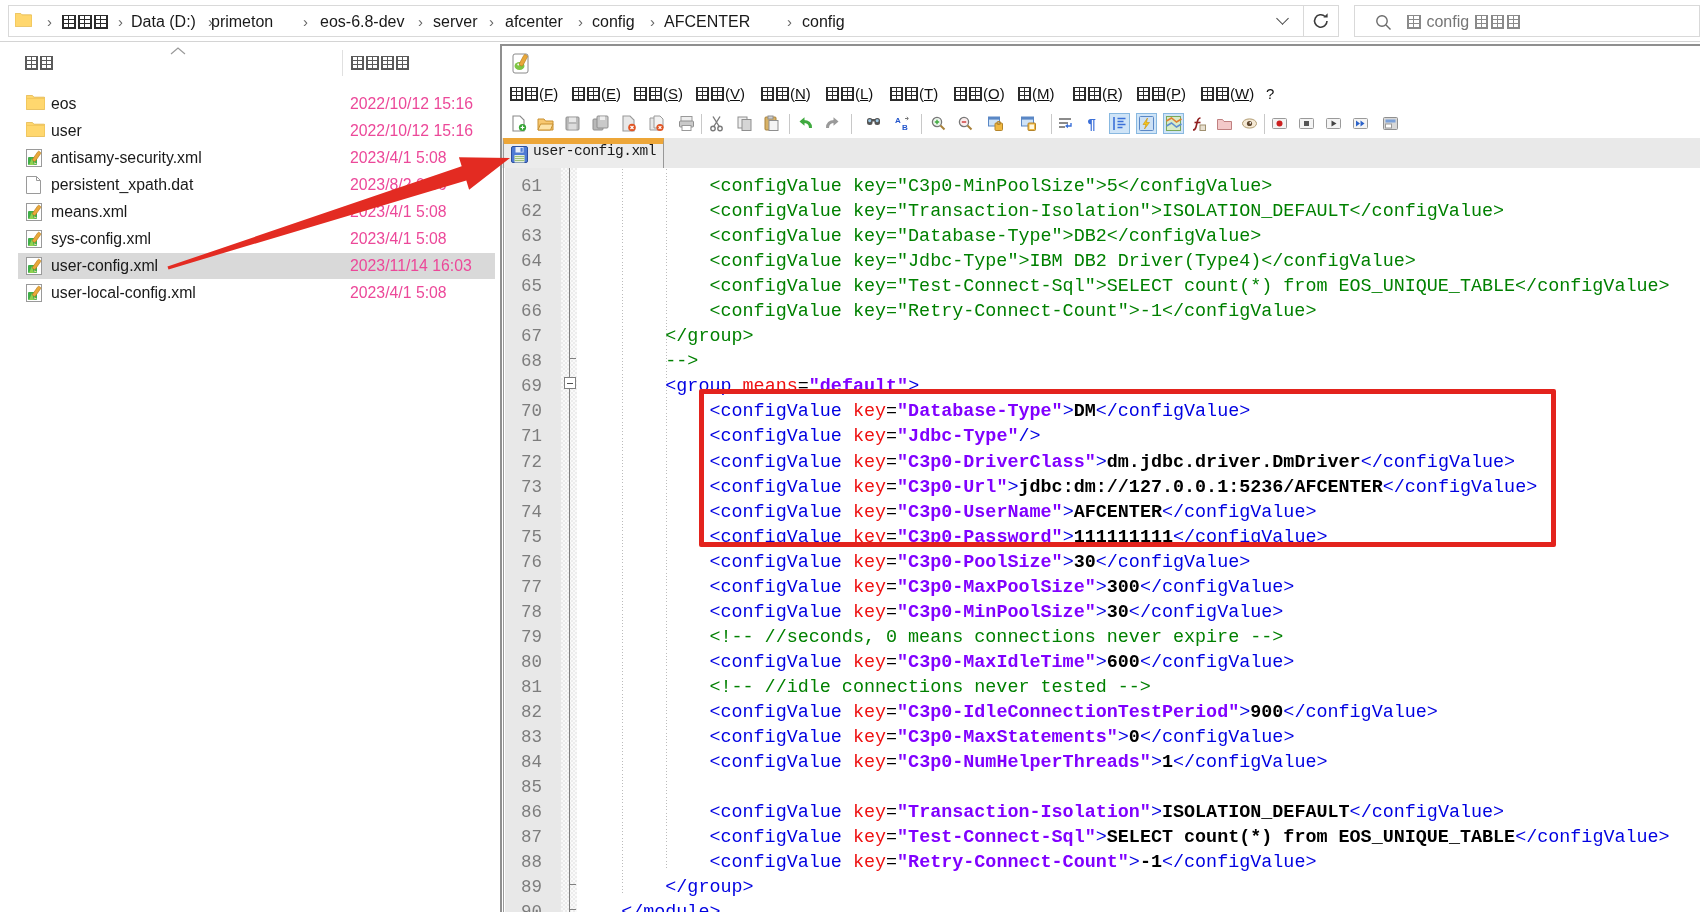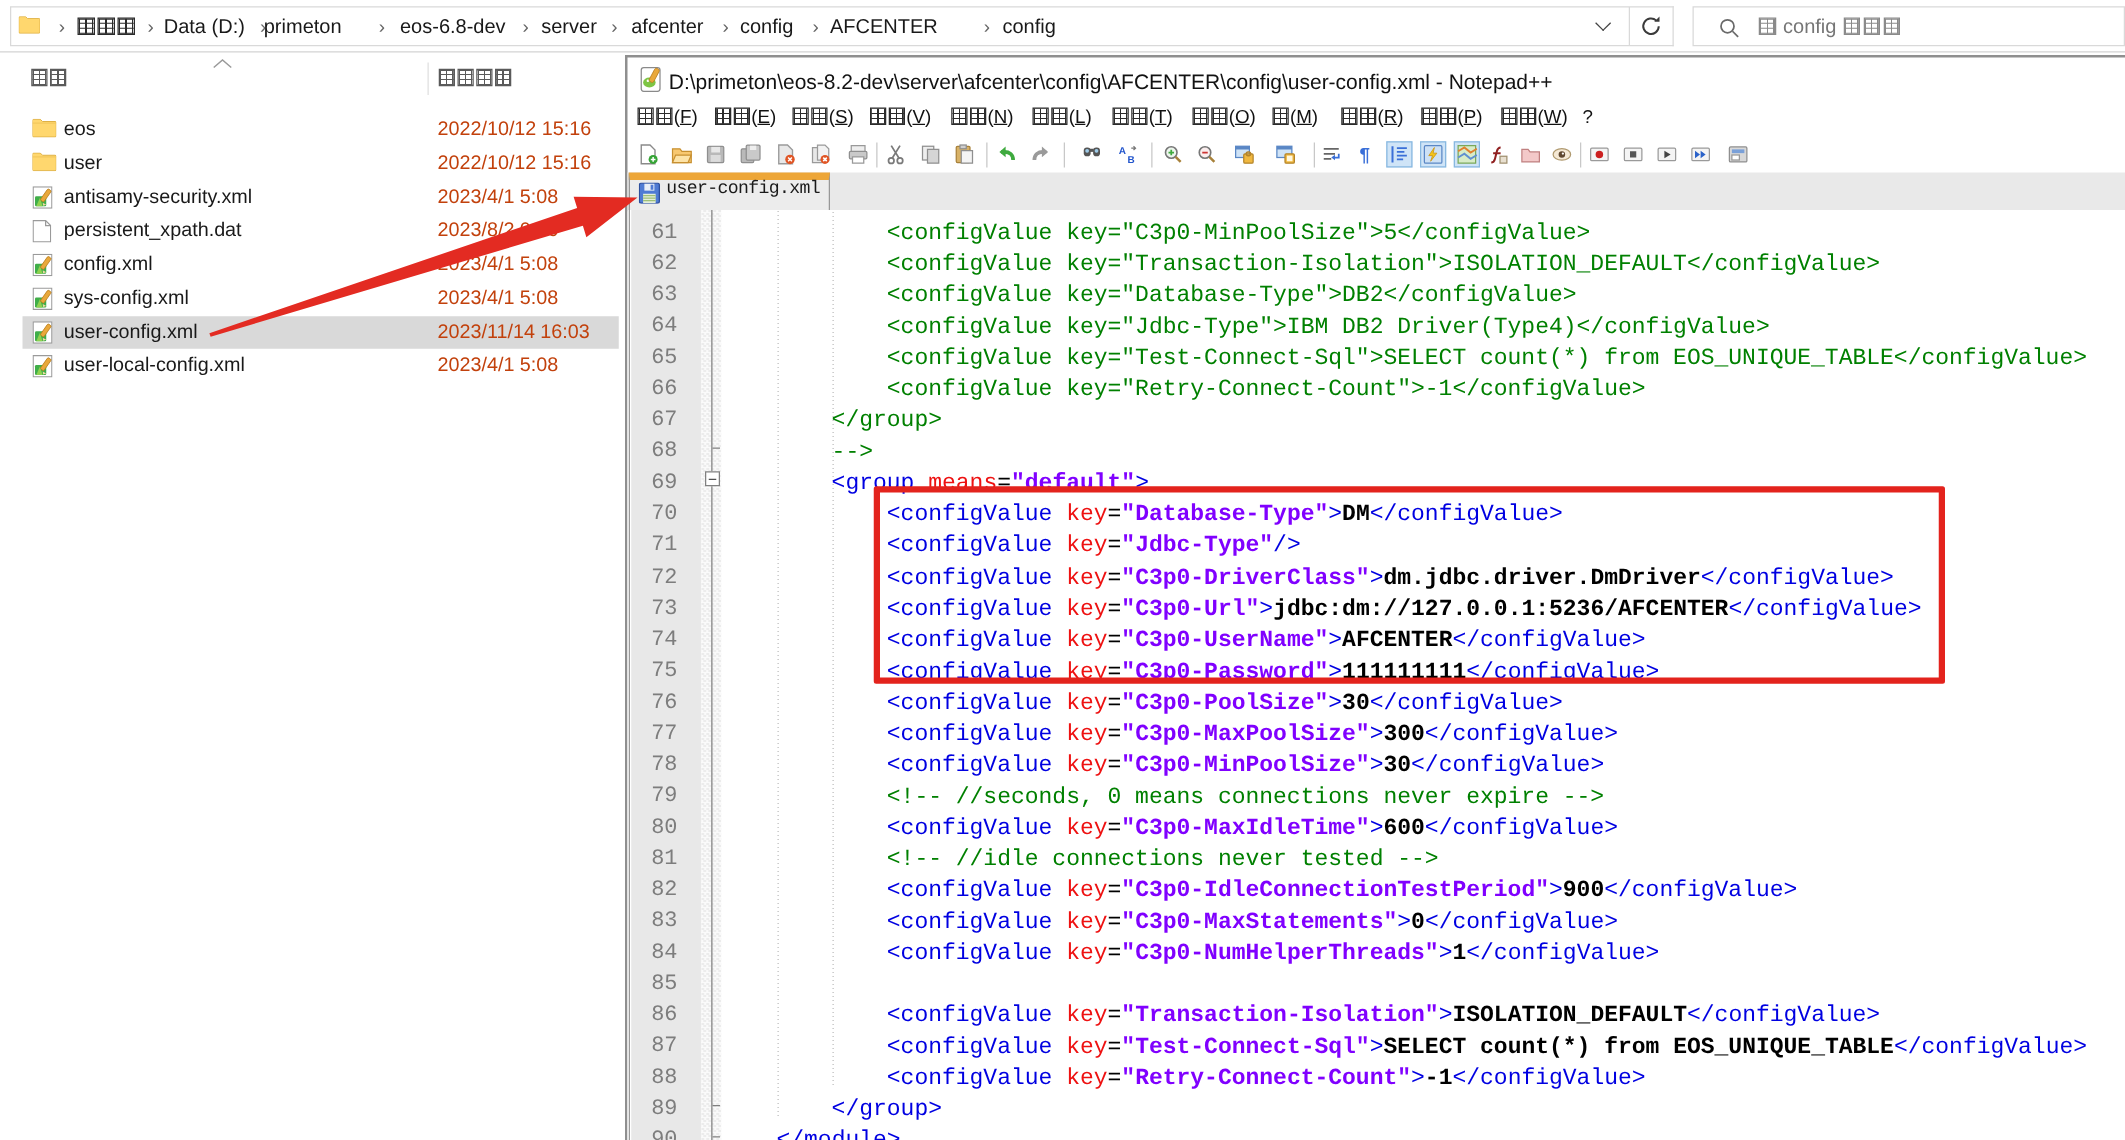--- a/index.html
+++ b/index.html
@@ -22,21 +22,21 @@
 #adrop{position:absolute;left:1278px;top:14px;width:9px;height:9px;border-right:1.6px solid #444;border-bottom:1.6px solid #444;transform:rotate(45deg)}
 #asep{position:absolute;left:1304px;top:5px;width:35px;height:32px;border:1px solid #d9d9d9;border-left:none;background:#fff}
 #sbox{position:absolute;left:1354px;top:5px;width:346px;height:32px;border:1px solid #d9d9d9;background:#fff}
 #topline{position:absolute;left:0;top:41px;width:1700px;height:1px;background:#d4d4d4}
 
 #hdr{position:absolute;left:0;top:50px;width:500px;height:26px;font-size:15px;color:#4a4a4a}
 #colsep{position:absolute;left:342px;top:50px;width:1px;height:26px;background:#e0e0e0}
 .row{position:absolute;left:0;width:500px;height:27px;font-size:15.8px;color:#191919}
 .ric{position:absolute;left:26px;top:4px}
 .rname{position:absolute;left:51px;top:4px;white-space:nowrap}
-.rdate{position:absolute;left:350px;top:4px;color:#c2410c;white-space:nowrap}
+.rdate{position:absolute;left:350px;top:4px;color:#ec4899;white-space:nowrap}
 .selrow{position:absolute;left:18px;width:477px;height:26px;background:#d9d9d9}
 
 #npp{position:absolute;left:500px;top:44px;width:1200px;height:868px;background:#fff;
  border-left:2px solid #8f8f8f;border-top:2px solid #8f8f8f}
 #ttl{position:absolute;left:33px;top:10px;font-size:16.8px;color:#121212;white-space:nowrap}
 #mbar{position:absolute;left:0;top:37px;width:1198px;height:23px}
 .mi{position:absolute;top:2px;font-size:15px;color:#111;white-space:nowrap}
 .mi u{text-decoration:underline}
 #tbar{position:absolute;left:0;top:60px;width:1198px;height:32px}
 .ti{position:absolute;top:7px;width:21px;height:21px;padding:2px}
@@ -157,21 +157,21 @@
     <span class="rdate">2023/8/2 0:56</span>
   </div>
 <div class="row" style="top:199px">
     <span class="ric"><svg width="16" height="18" viewBox="0 0 16 18">
         <rect x=".5" y=".5" width="15" height="17" fill="#fff" stroke="#9a9a9a"></rect>
         <rect x="2" y="8" width="9" height="8" rx="1" fill="#3fae49"></rect>
         <path d="M3 16 L6 9 L8 16Z" fill="#8fd14f"></path>
         <rect x="9.2" y="2" width="3.4" height="11" rx="1" transform="rotate(35 11 7)" fill="#e9a83a" stroke="#b97e1d" stroke-width=".6"></rect>
         <path d="M8.2 13.2 L11 14.8 L8.4 15.6Z" fill="#f3d9a0"></path>
       </svg></span>
-    <span class="rname">config.xml</span>
+    <span class="rname">means.xml</span>
     <span class="rdate">2023/4/1 5:08</span>
   </div>
 <div class="row" style="top:226px">
     <span class="ric"><svg width="16" height="18" viewBox="0 0 16 18">
         <rect x=".5" y=".5" width="15" height="17" fill="#fff" stroke="#9a9a9a"></rect>
         <rect x="2" y="8" width="9" height="8" rx="1" fill="#3fae49"></rect>
         <path d="M3 16 L6 9 L8 16Z" fill="#8fd14f"></path>
         <rect x="9.2" y="2" width="3.4" height="11" rx="1" transform="rotate(35 11 7)" fill="#e9a83a" stroke="#b97e1d" stroke-width=".6"></rect>
         <path d="M8.2 13.2 L11 14.8 L8.4 15.6Z" fill="#f3d9a0"></path>
       </svg></span>
@@ -201,21 +201,20 @@
     <span class="rname">user-local-config.xml</span>
     <span class="rdate">2023/4/1 5:08</span>
   </div>
 <div id="npp">
  <svg style="position:absolute;left:10px;top:7px" width="19" height="22" viewBox="0 0 19 22">
       <rect x="1" y="1" width="15" height="19" rx="2" fill="#fff" stroke="#8a8a8a"></rect>
       <ellipse cx="7.5" cy="13" rx="5" ry="4" fill="#7ec544"></ellipse>
       <ellipse cx="6.3" cy="11.6" rx="1" ry="1" fill="#fff"></ellipse>
       <rect x="9.6" y="1.5" width="4" height="12" rx="1.6" transform="rotate(28 12 7)" fill="#e9a83a" stroke="#b97e1d" stroke-width=".6"></rect>
     </svg>
- <div id="ttl">D:\primeton\eos-8.2-dev\server\afcenter\config\AFCENTER\config\user-config.xml - Notepad++</div>
  <div id="mbar">
 <div class="mi" style="left:7px"><i class="cj"></i><i class="cj"></i>(<u>F</u>)</div>
 <div class="mi" style="left:69px"><i class="cj"></i><i class="cj"></i>(<u>E</u>)</div>
 <div class="mi" style="left:131px"><i class="cj"></i><i class="cj"></i>(<u>S</u>)</div>
 <div class="mi" style="left:193px"><i class="cj"></i><i class="cj"></i>(<u>V</u>)</div>
 <div class="mi" style="left:258px"><i class="cj"></i><i class="cj"></i>(<u>N</u>)</div>
 <div class="mi" style="left:323px"><i class="cj"></i><i class="cj"></i>(<u>L</u>)</div>
 <div class="mi" style="left:387px"><i class="cj"></i><i class="cj"></i>(<u>T</u>)</div>
 <div class="mi" style="left:451px"><i class="cj"></i><i class="cj"></i>(<u>O</u>)</div>
 <div class="mi" style="left:515px"><i class="cj"></i>(<u>M</u>)</div>

